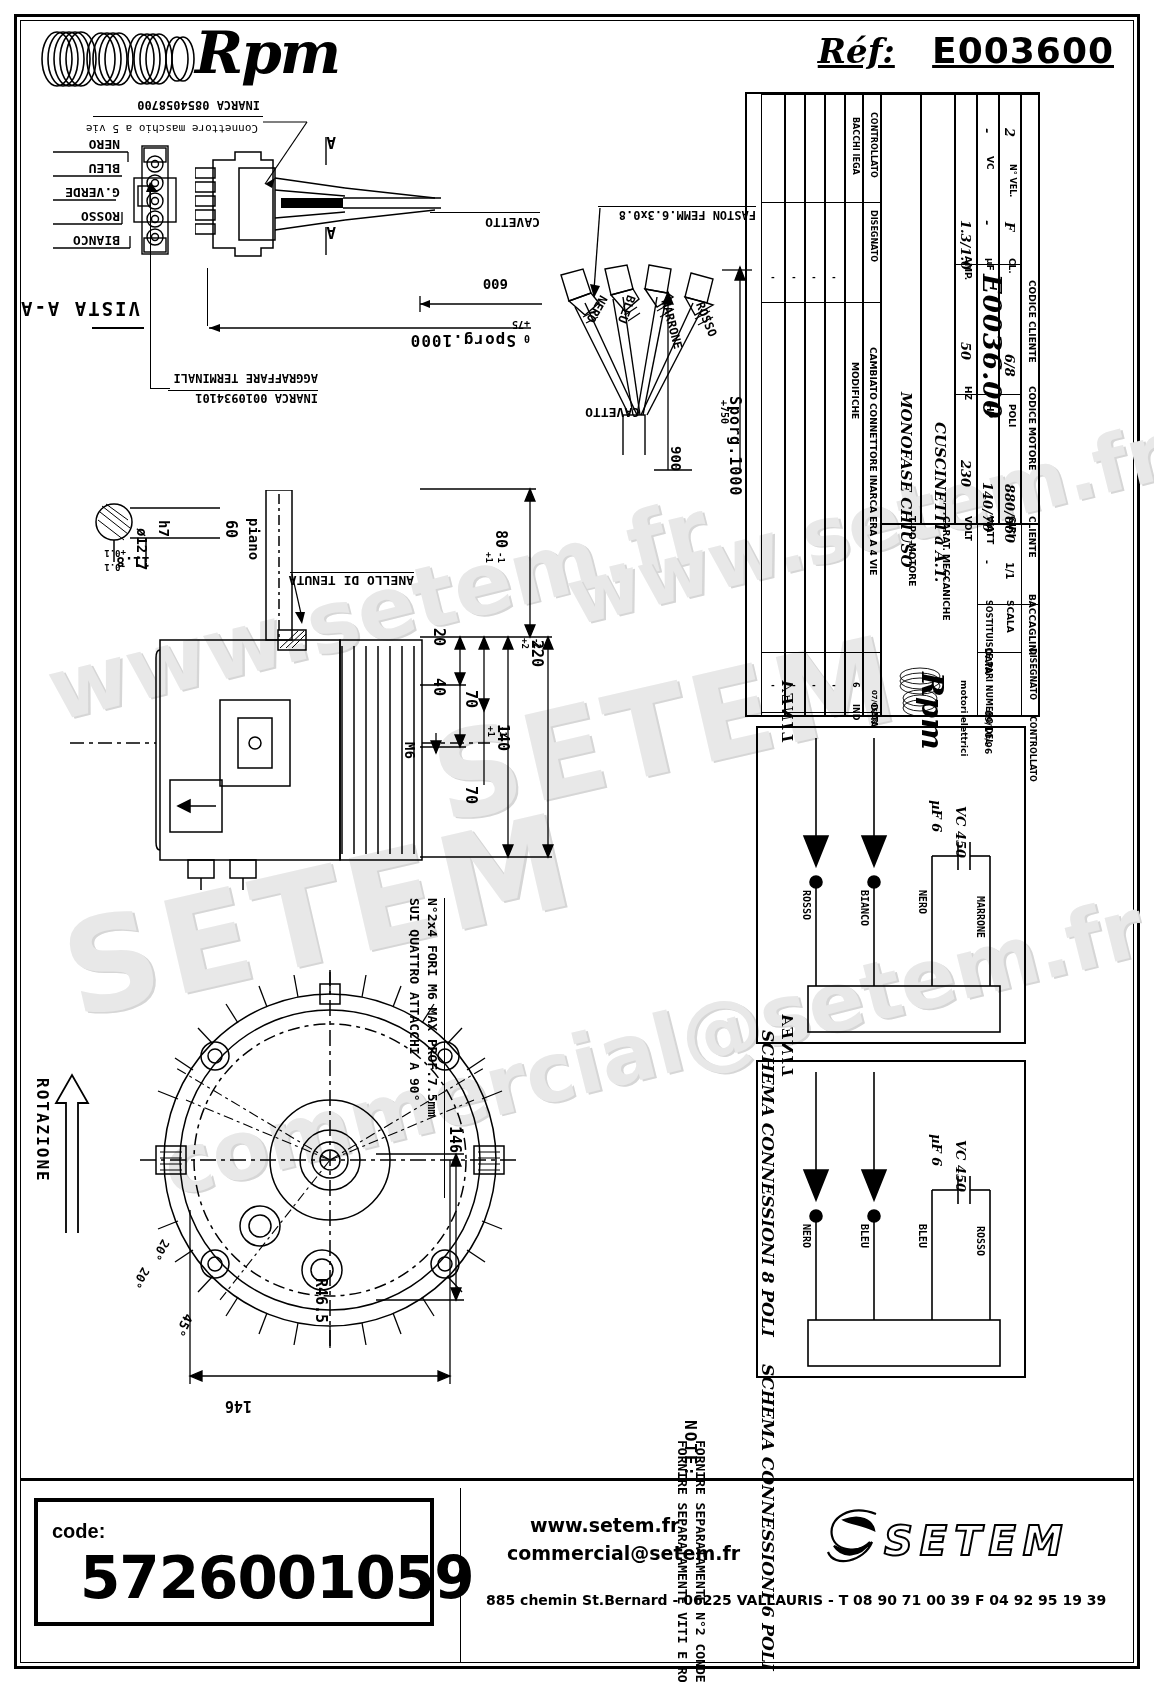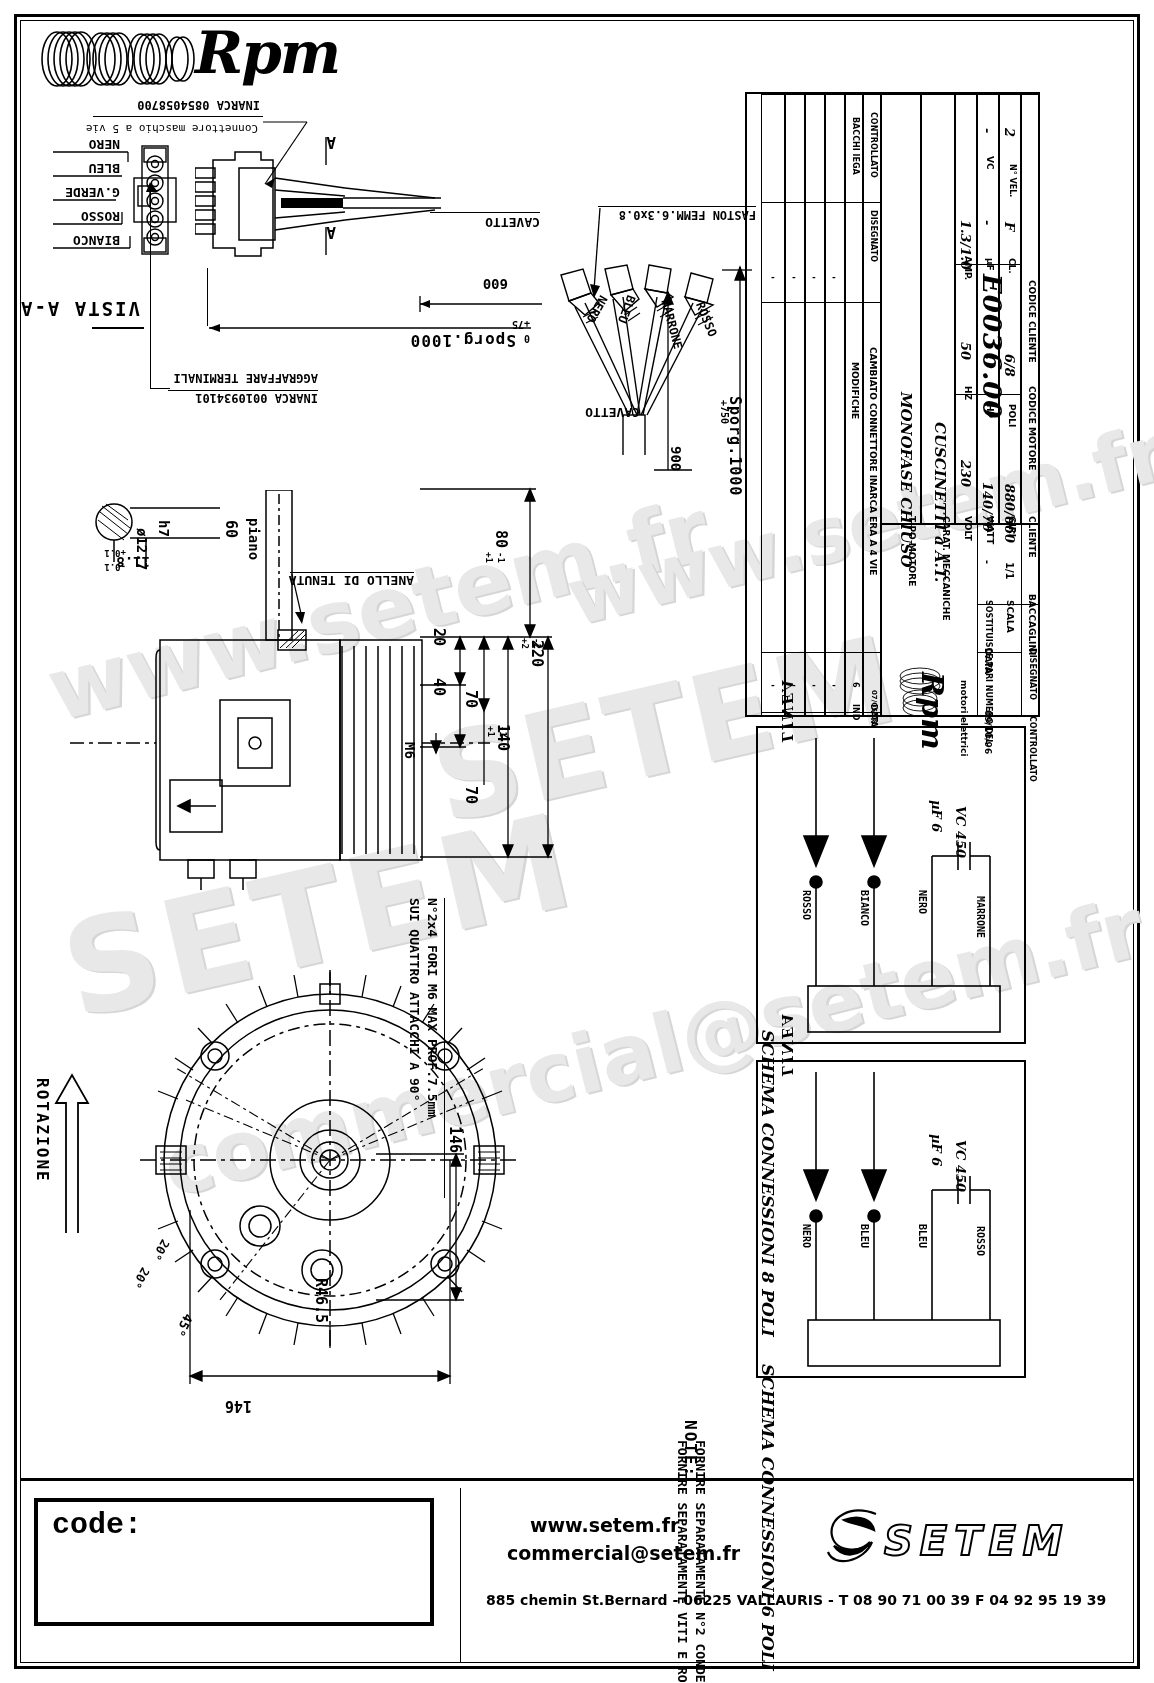--- a/index.html
+++ b/index.html
@@ -43,21 +43,21 @@
     font-family:"DejaVu Sans",sans-serif;}
   .tbtxt.it{font-family:"DejaVu Serif",serif;font-style:italic;font-weight:700;}
 
   
   .wm{position:absolute;color:#e8e8e8;font-weight:700;pointer-events:none;
       font-family:"DejaVu Sans",sans-serif;text-shadow:2px 2px 0 #d6d6d6;}
 
   
   #footer{position:absolute;left:20px;top:1488px;width:1114px;height:175px;}
   #code-box{position:absolute;left:14px;top:10px;width:400px;height:128px;border:4px solid #000;box-sizing:border-box;background:#fff;}
-  .code-lab{position:absolute;left:14px;top:6px;font-family:Liberation Mono, monospace;font-weight:700;font-size:30px;}
+  .code-lab{position:absolute;left:14px;top:18px;font-family:Liberation Sans, sans-serif;font-weight:700;font-size:20px;}
   .code-val{position:absolute;left:42px;top:42px;font-family:"DejaVu Sans",sans-serif;font-weight:700;font-size:58px;letter-spacing:-1px;}
   .setem-line{position:absolute;font-family:"DejaVu Sans",sans-serif;font-weight:700;}
 
   .dim{font-size:13px;font-weight:700;font-family:"DejaVu Sans Mono",monospace;}
   .small{font-size:10px;}
   .sch-title{font-family:"DejaVu Serif",serif;font-style:italic;font-weight:700;font-size:17px;}
 </style>
 </head>
 <body>
 
@@ -96,20 +96,25 @@
         </g>
         <g>
           <ellipse cx="142" cy="31" rx="11" ry="22"></ellipse>
             <ellipse cx="148" cy="31" rx="11" ry="22"></ellipse>
         </g>
       </g>
     </svg>
     <span class="rpm-word" style="position:absolute;left:160px;top:-4px;">Rpm</span>
   </div>
 
+  <div id="ref-block">
+    <span class="ref-lab">Réf:</span>
+    <span style="display:inline-block;width:18px;"></span>
+    <span class="ref-val">E003600</span>
+  </div>
 
   <div class="txt r180 dim" style="left:260px;top:112px;font-size:12px;">INARCA 0854058700</div>
   <div class="line hl" style="left:93px;top:116px;width:170px;"></div>
   <div class="txt r180 small" style="left:258px;top:135px;font-size:11px;">Connettore maschio a 5 vie</div>
 
   <svg class="abs" style="left:255px;top:118px;" width="60" height="110">
     <line x1="8" y1="4" x2="52" y2="4" stroke="#000" stroke-width="1.2"></line>
     <line x1="52" y1="4" x2="10" y2="66" stroke="#000" stroke-width="1.2"></line>
     <polygon points="10,66 20,60 17,70" fill="#000"></polygon>
   </svg>
@@ -692,20 +697,21 @@
   <div class="txt rm90" style="left:870px;top:1224px;font-size:10px;font-weight:700;">BLEU</div>
   <div class="txt rm90" style="left:928px;top:1224px;font-size:10px;font-weight:700;">BLEU</div>
   <div class="txt rm90" style="left:986px;top:1226px;font-size:10px;font-weight:700;">ROSSO</div>
   <div class="txt rm90" style="left:944px;top:1134px;font-size:13px;font-weight:700;font-family:'DejaVu Serif',serif;font-style:italic;">µF  6</div>
   <div class="txt rm90" style="left:968px;top:1140px;font-size:13px;font-weight:700;font-family:'DejaVu Serif',serif;font-style:italic;">VC 450</div>
 
   <div class="line hl" style="left:20px;top:1478px;width:1114px;height:3px;"></div>
   <div id="footer">
     <div id="code-box">
       <span class="code-lab">code:</span>
+      <span class="code-val">5726001059</span>
     </div>
     <div class="line vl" style="left:440px;top:0;height:175px;"></div>
     <div class="setem-line" style="left:510px;top:26px;font-size:19px;">www.setem.fr</div>
     <div class="setem-line" style="left:487px;top:54px;font-size:19px;">commercial@setem.fr</div>
     <div class="setem-line" style="left:466px;top:104px;font-size:14px;">885 chemin St.Bernard  -  06225 VALLAURIS  -  T 08 90 71 00 39   F 04 92 95 19 39</div>
     <svg class="abs" style="left:800px;top:14px;" width="72" height="72">
       <g stroke="#000" stroke-width="2.2" fill="none">
         <path d="M56 12 C30 2, 8 16, 12 34 C16 52, 44 50, 52 40 C44 60, 14 66, 8 50"></path>
         <path d="M24 18 C40 12, 52 18, 54 28 C42 22, 32 22, 24 18 Z" fill="#000"></path>
         <path d="M14 44 C28 52, 42 48, 50 40 C40 56, 22 56, 14 44 Z" fill="#000"></path>

